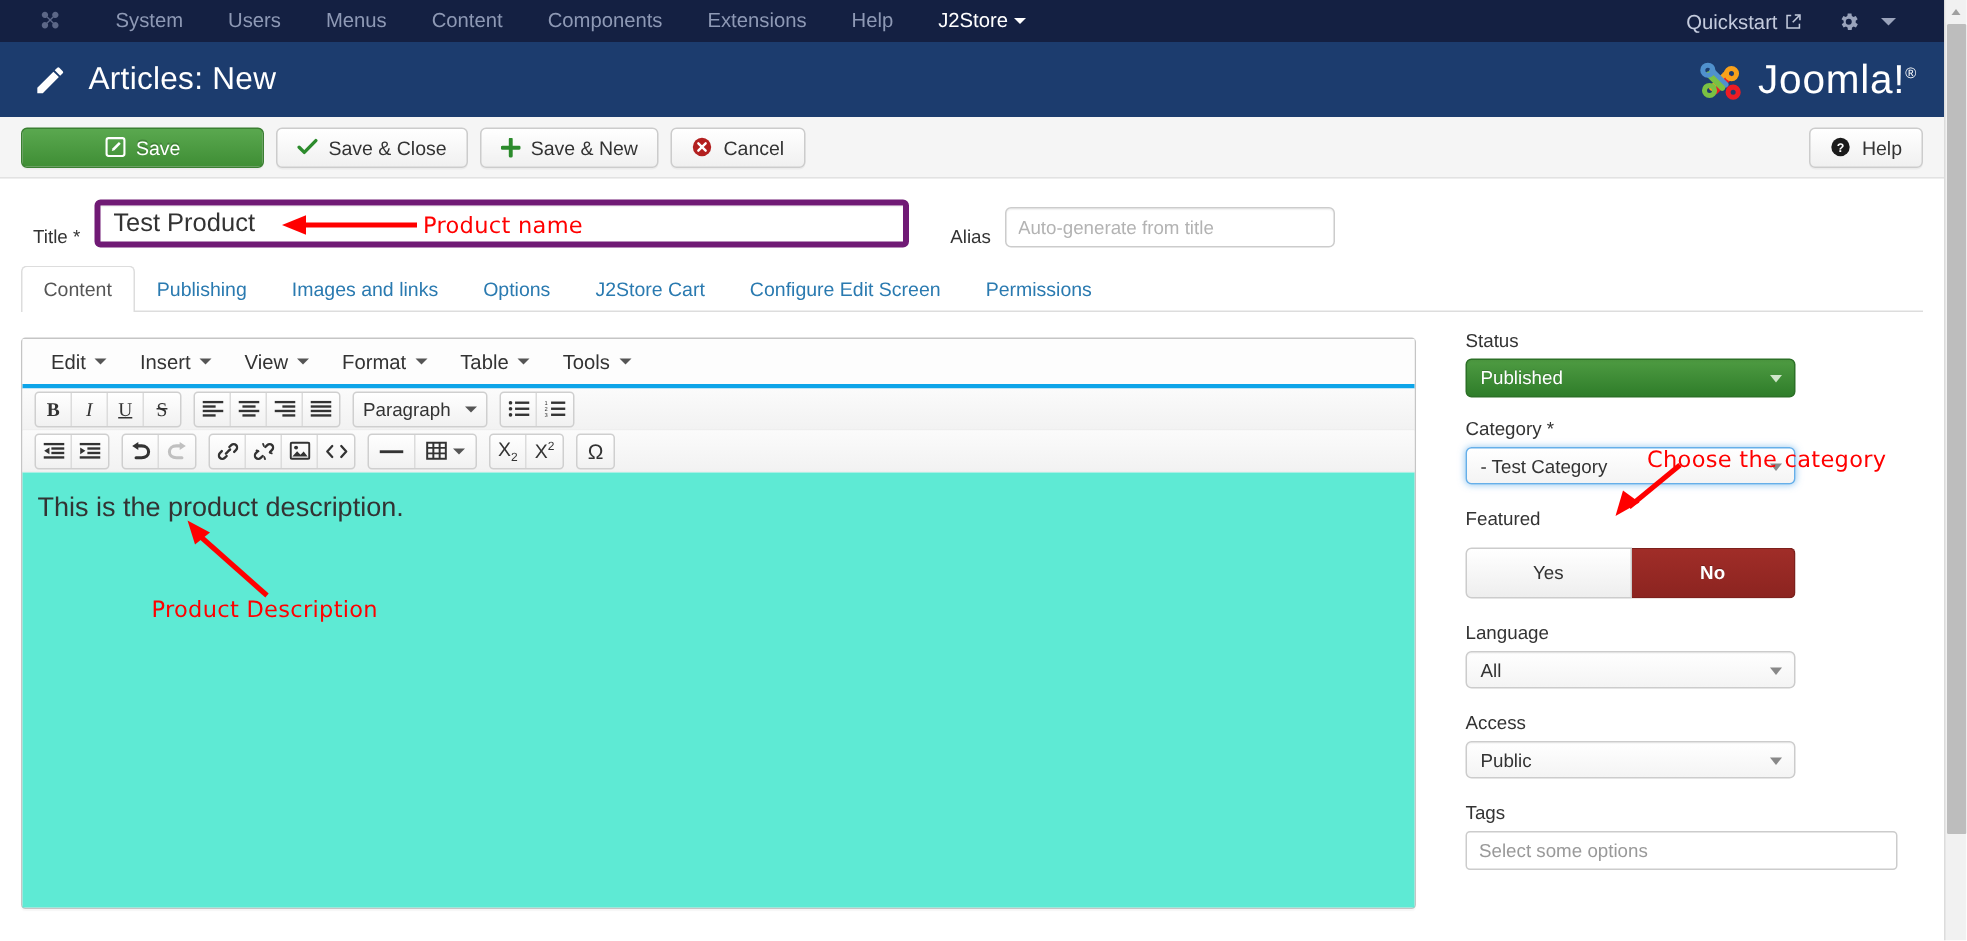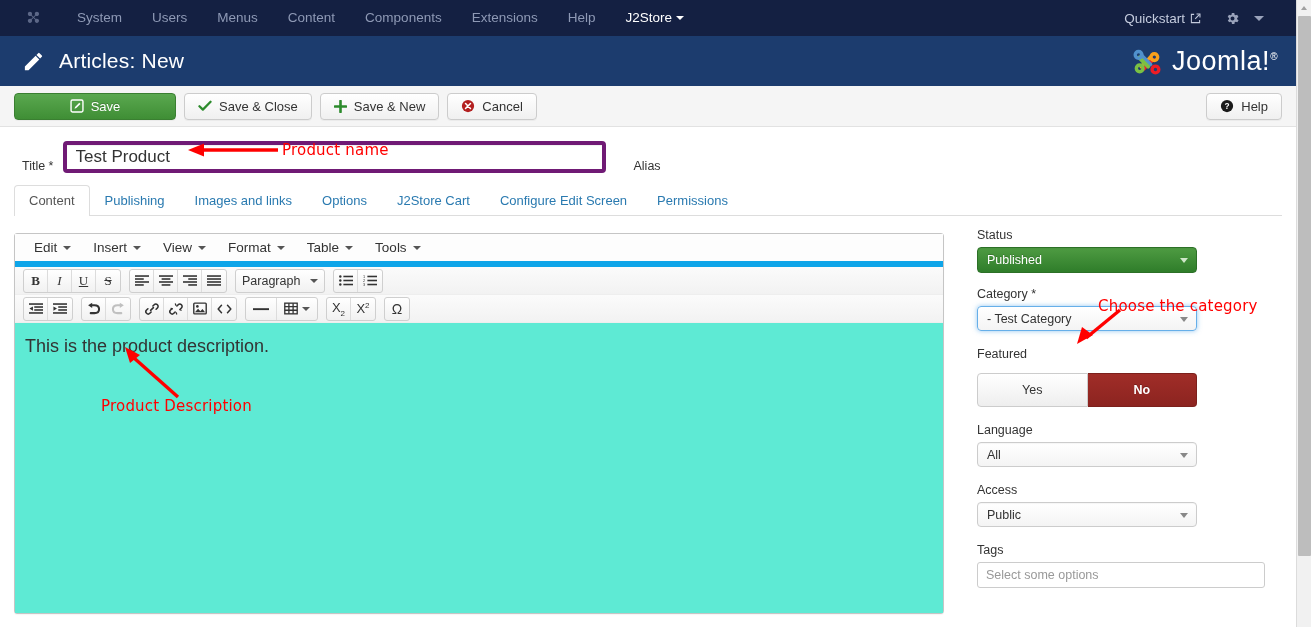--- a/index.html
+++ b/index.html
@@ -29,21 +29,21 @@
   }
   #page-scrollbar .sb-thumb {
     position:absolute; top:16px; left:1px; width:13px; height:540px;
     background:#bdbdbd; border-radius:1px;
   }
 
   .page { width:1296px; height:627px; position:relative; }
 
   
   .topbar {
-    height:36px; background:#142042; display:flex; align-items:center;
+    height:28px; background:#142042; display:flex; align-items:center;
     padding:0 10px 0 0; color:#8e99b5;
   }
   .topbar .brand-glyph {
     width:30px; display:flex; align-items:center; justify-content:center;
     margin-left:18px; margin-right:14px;
   }
   .topbar .menu { display:flex; align-items:center; gap:0; }
   .topbar .menu a {
     color:#8e99b5; text-decoration:none; font-size:13.5px;
     padding:5px 15px; line-height:18px; white-space:nowrap;
@@ -142,21 +142,21 @@
   .col-editor { width:944px; padding-top:17px; }
   .col-side { width:324px; padding-top:12px; padding-left:19px; }
 
   
   .mce {
     border:1px solid #c5c5c5; border-radius:3px; background:#fff;
     width:930px; box-shadow:0 1px 1px rgba(0,0,0,.04);
   }
   .mce-menubar {
     display:flex; align-items:center; height:33px;
-    border-bottom:6px solid #0ea5e9; background:#fdfdfd; padding-left:8px;
+    border-bottom:3px solid #0ea5e9; background:#fdfdfd; padding-left:8px;
   }
   .mce-menubar .mi {
     font-size:13.5px; color:#333; padding:4px 11px; display:inline-flex;
     align-items:center; gap:6px; cursor:pointer; border-radius:3px;
   }
   .mce-menubar .mi .cr {
     width:0;height:0;border-left:4px solid transparent;border-right:4px solid transparent;
     border-top:4px solid #555;
   }
   .mce-toolbar {
@@ -350,20 +350,21 @@
         </svg>
       </span>
       <span>Help</span>
     </div>
   </div>
 
   <div class="titlerow">
     <span class="lbl">Title *</span>
     <input class="title-input" type="text" value="Test Product" style="">
     <span class="alias-lbl">Alias</span>
+    <input class="alias-input" type="text" placeholder="Auto-generate from title" style="">
   </div>
 
   <div class="tabs-wrap">
     <div class="tabs">
       <div class="tab active">Content</div>
       <div class="tab">Publishing</div>
       <div class="tab">Images and links</div>
       <div class="tab">Options</div>
       <div class="tab">J2Store Cart</div>
       <div class="tab">Configure Edit Screen</div>

